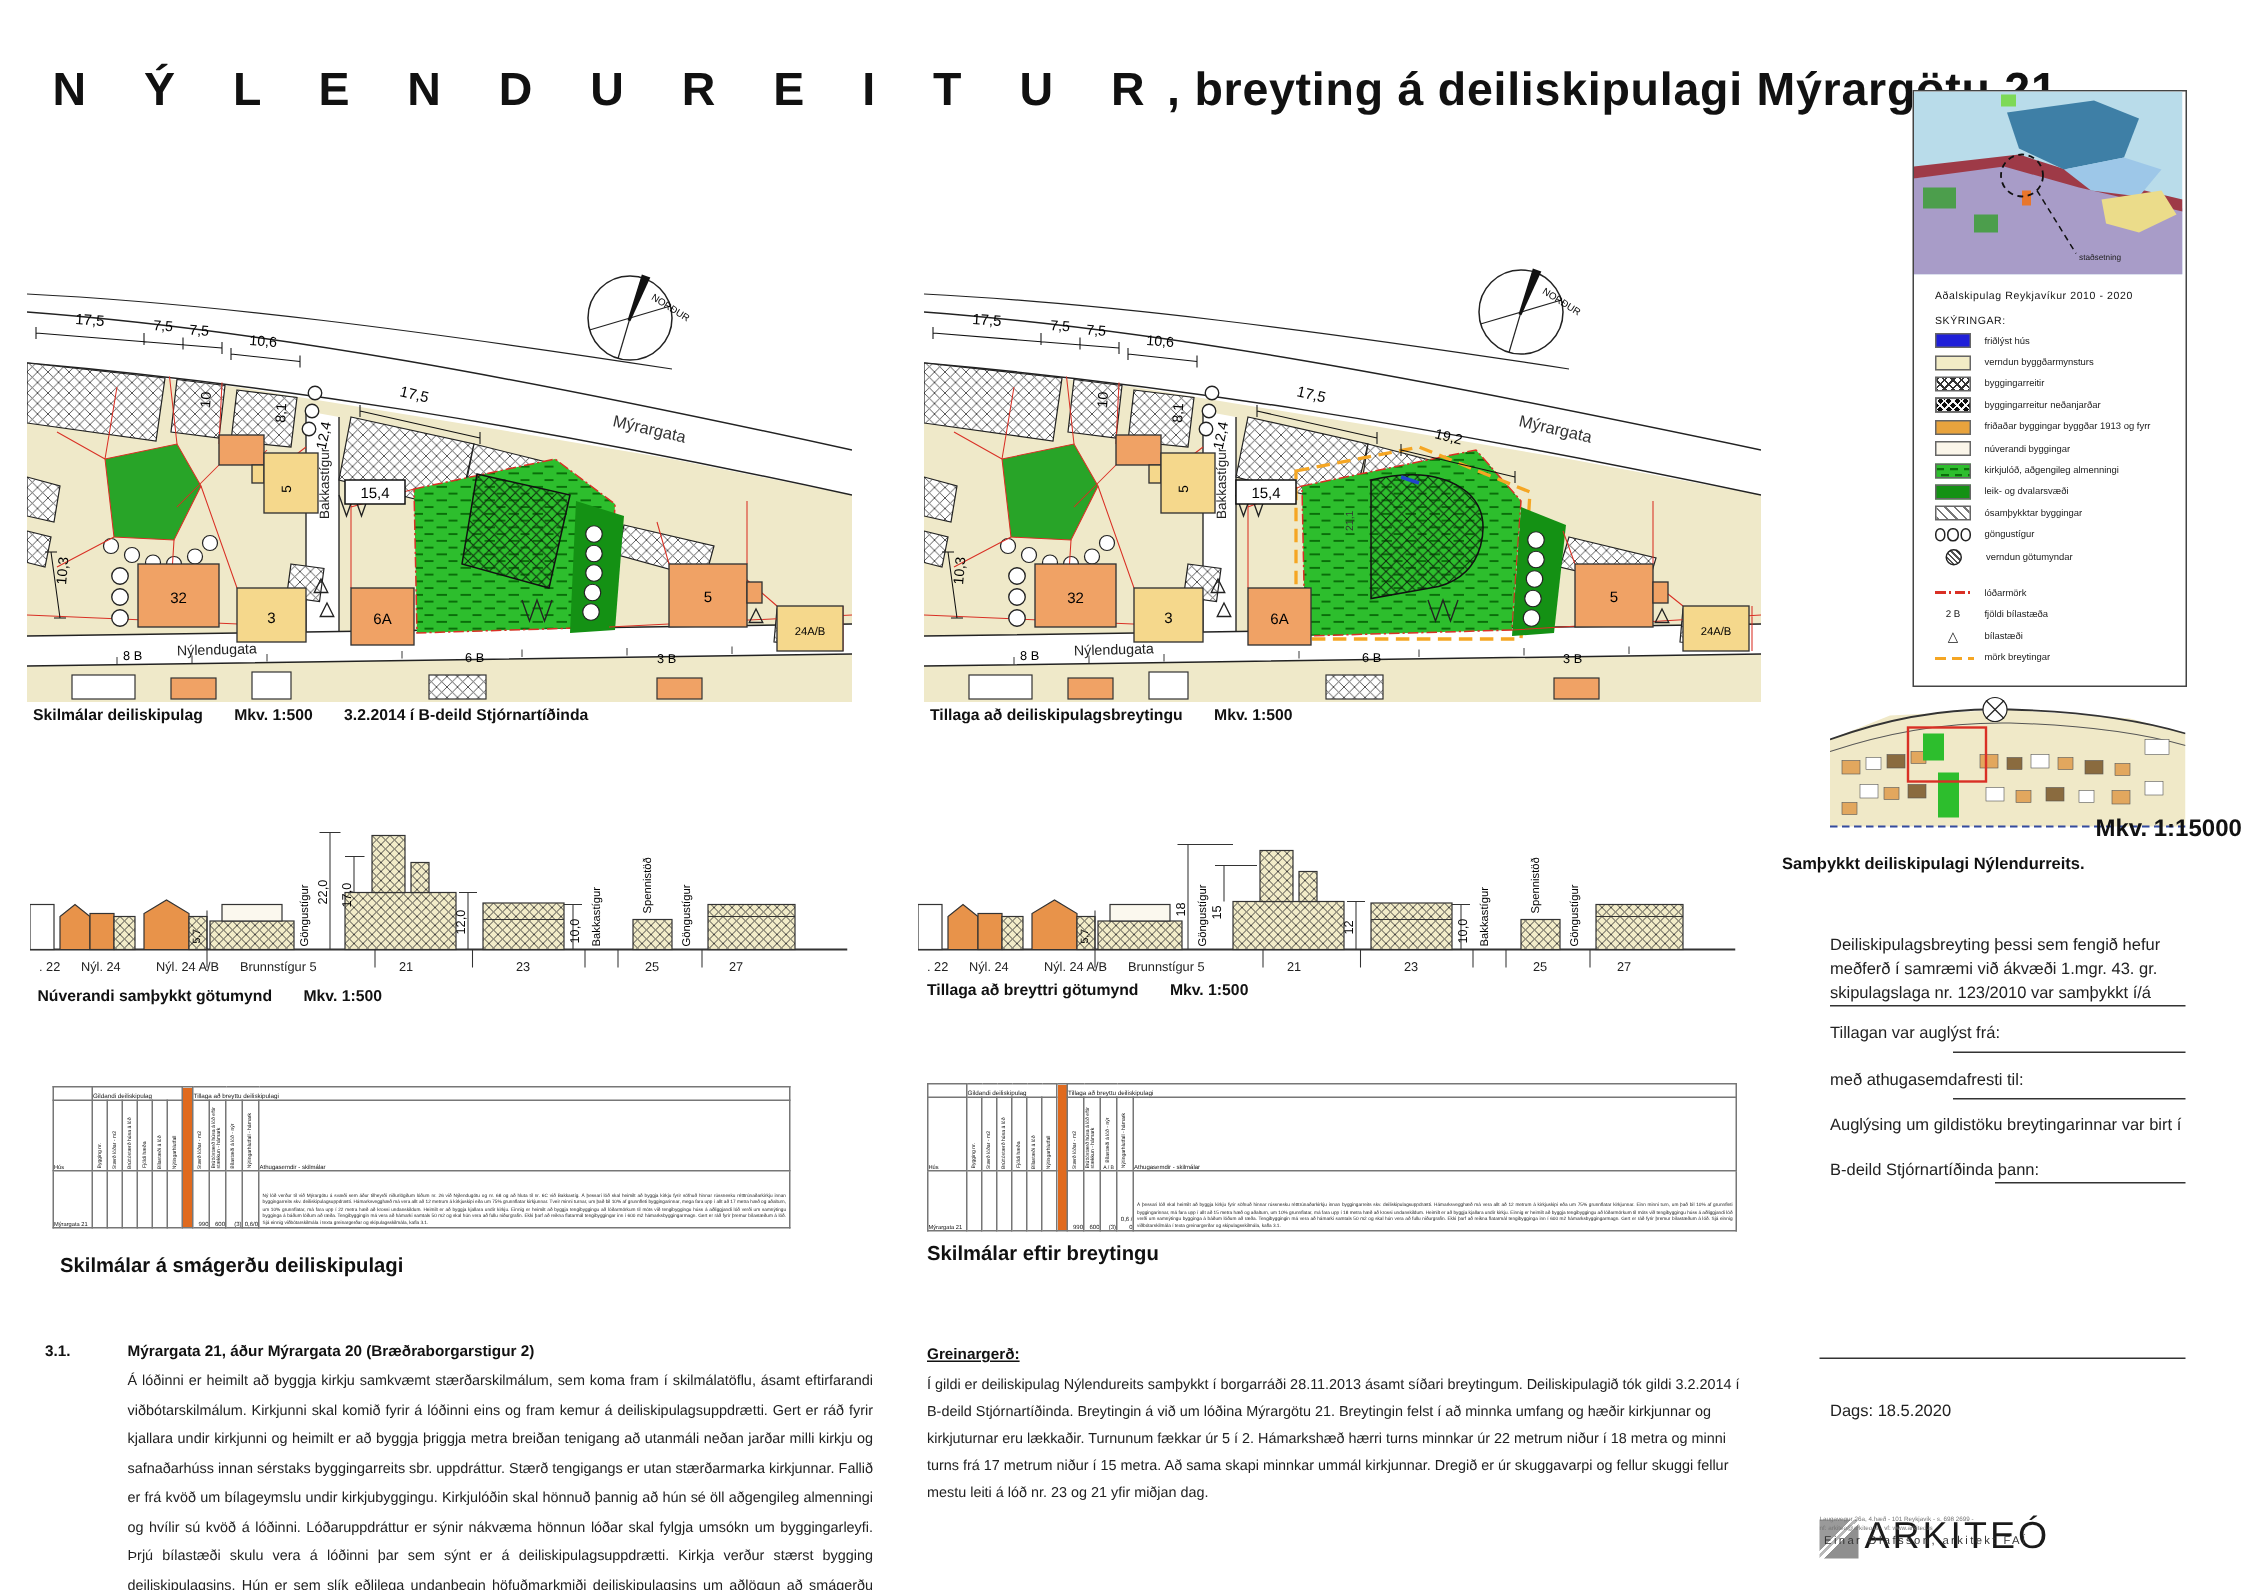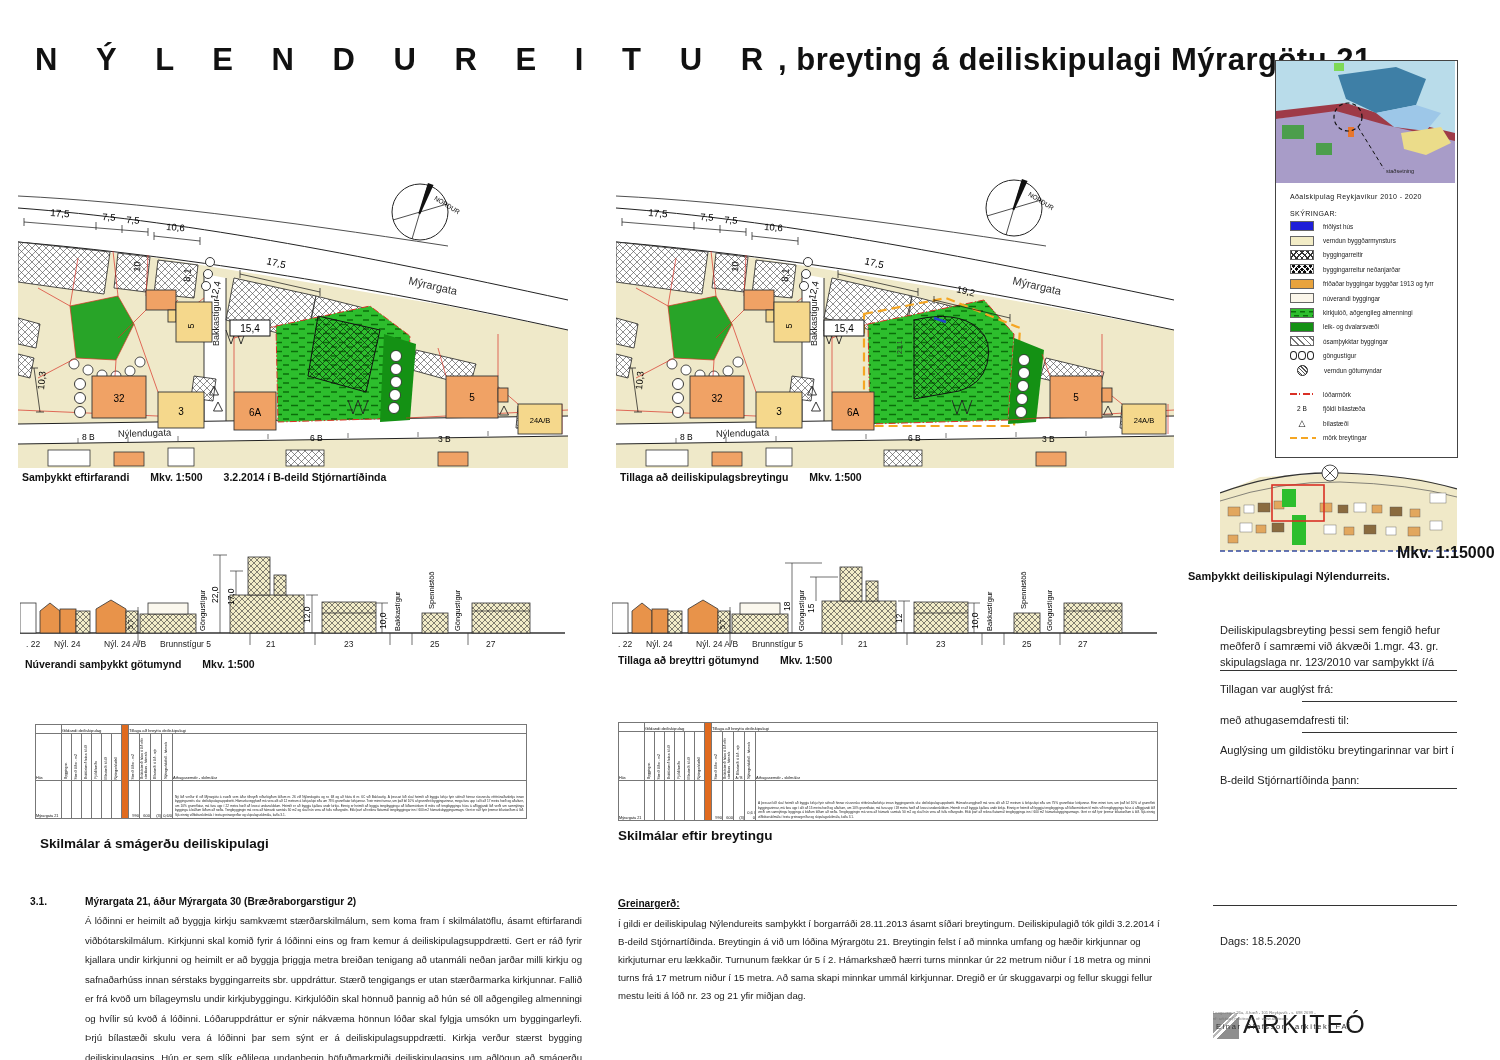--- a/index.html
+++ b/index.html
@@ -231,21 +231,21 @@
 
     <g transform="translate(402,34)">
       <circle r="28" fill="#ffffff" stroke="#222" stroke-width="1"></circle>
       <line x1="-27" y1="8" x2="27" y2="-8" stroke="#222" stroke-width="0.8"></line>
       <line x1="-8" y1="27" x2="8" y2="-27" stroke="#222" stroke-width="0.8"></line>
       <polygon points="-2.5,-30 3.5,-30 1,2 -1,2" fill="#111" transform="rotate(20)"></polygon>
       <text x="5" y="-18" font-size="6.5" transform="rotate(32)">NORÐUR</text>
     </g>
   </svg>
   <div class="abs cap" style="left:22px;top:471px">
-    <span>Samþykkt eftirfarandi</span>
+    <span>Skilmálar deiliskipulag</span>
     <span>Mkv. 1:500</span>
     <span>3.2.2014 í B-deild Stjórnartíðinda</span>
   </div>
 
   <svg class="abs" style="left:616px;top:178px" width="558" height="290" viewBox="0 0 558 290">
     <rect width="558" height="290" fill="#ffffff"></rect>
     <polygon points="0,64 140,80 300,106 430,128 558,152 558,290 0,290" fill="#efe9c9"></polygon>
     <g stroke="#222" fill="none">
       <path d="M0,18 C120,24 260,42 430,68" stroke-width="0.8"></path>
       <path d="M0,30 C160,42 330,74 558,122" stroke-width="1"></path>
@@ -654,21 +654,21 @@
             <div class="notetxt">Á þessari lóð skal heimilt að byggja kirkju fyrir söfnuð hinnar rússnesku rétttrúnaðarkirkju innan byggingarreits skv. deiliskipulagsuppdrætti. Hámarksvegghæð má vera allt að 12 metrum á kirkjuskipi eða um 75% grunnflatar kirkjunnar. Einn minni turn, um það bil 10% af grunnfleti byggingarinnar, má fara upp í allt að 15 metra hæð og aðalturn, um 10% grunnflatar, má fara upp í 18 metra hæð að krossi undanskildum. Heimilt er að byggja kjallara undir kirkju. Einnig er heimilt að byggja tengibyggingu að lóðarmörkum til móts við tengibyggingu húss á aðliggjandi lóð verði um samnýtingu bygginga á báðum lóðum að ræða. Tengibyggingin má vera að hámarki samtals 50 m2 og skal hún vera að fullu niðurgrafin. Ekki þarf að reikna flatarmál tengibygginga inn í 600 m2 hámarksbyggingarmagn. Gert er ráð fyrir þremur bílastæðum á lóð. Sjá einnig viðbótarskilmála í texta greinargerðar og skipulagsskilmála, kafla 3.1.</div>
           </td>
     </tr>
   </tbody>
     </table>
   <div class="abs bigcap" style="left:618px;top:828px">Skilmálar eftir breytingu</div>
 
   <div class="abs" style="left:30px;top:896px;width:552px;display:flex">
     <div class="blkhead" style="width:55px;flex:0 0 auto">3.1.</div>
     <div>
-      <div class="blkhead">Mýrargata 21, áður Mýrargata 30 (Bræðraborgarstigur 2)</div>
+      <div class="blkhead">Mýrargata 21, áður Mýrargata 20 (Bræðraborgarstigur 2)</div>
       <div class="blk" style="margin-top:4px">Á lóðinni er heimilt að byggja kirkju samkvæmt stærðarskilmálum, sem koma fram í skilmálatöflu, ásamt eftirfarandi viðbótarskilmálum. Kirkjunni skal komið fyrir á lóðinni eins og fram kemur á deiliskipulagsuppdrætti. Gert er ráð fyrir kjallara undir kirkjunni og heimilt er að byggja þriggja metra breiðan tenigang að utanmáli neðan jarðar milli kirkju og safnaðarhúss innan sérstaks byggingarreits sbr. uppdráttur. Stærð tengigangs er utan stærðarmarka kirkjunnar. Fallið er frá kvöð um bílageymslu undir kirkjubyggingu. Kirkjulóðin skal hönnuð þannig að hún sé öll aðgengileg almenningi og hvílir sú kvöð á lóðinni. Lóðaruppdráttur er sýnir nákvæma hönnun lóðar skal fylgja umsókn um byggingarleyfi. Þrjú bílastæði skulu vera á lóðinni þar sem sýnt er á deiliskipulagsuppdrætti. Kirkja verður stærst bygging deiliskipulagsins. Hún er sem slík eðlilega undanþegin höfuðmarkmiði deiliskipulagsins um aðlögun að smágerðu bygðarmynstri staðarins. Engu að síður eru gerðar strangar kröfur um vandað byggingarlag kirkjunnar og að lögð sé rækt við næsta umhverfi byggingarinnar þannig að hún sómi sér vel sem forystumannvirki á svæðinu.</div>
     </div>
   </div>
 
   <div class="abs" style="left:618px;top:898px;width:548px">
     <div class="blkhead" style="text-decoration:underline">Greinargerð:</div>
     <div class="blk" style="margin-top:6px;line-height:18px;text-align:left">Í gildi er deiliskipulag Nýlendureits samþykkt í borgarráði 28.11.2013 ásamt síðari breytingum. Deiliskipulagið tók gildi 3.2.2014 í B-deild Stjórnartíðinda. Breytingin á við um lóðina Mýrargötu 21. Breytingin felst í að minnka umfang og hæðir kirkjunnar og kirkjuturnar eru lækkaðir. Turnunum fækkar úr 5 í 2. Hámarkshæð hærri turns minnkar úr 22 metrum niður í 18 metra og minni turns frá 17 metrum niður í 15 metra. Að sama skapi minnkar ummál kirkjunnar. Dregið er úr skuggavarpi og fellur skuggi fellur mestu leiti á lóð nr. 23 og 21 yfir miðjan dag.</div>
   </div>
 
   <div class="abs" id="legendbox">

